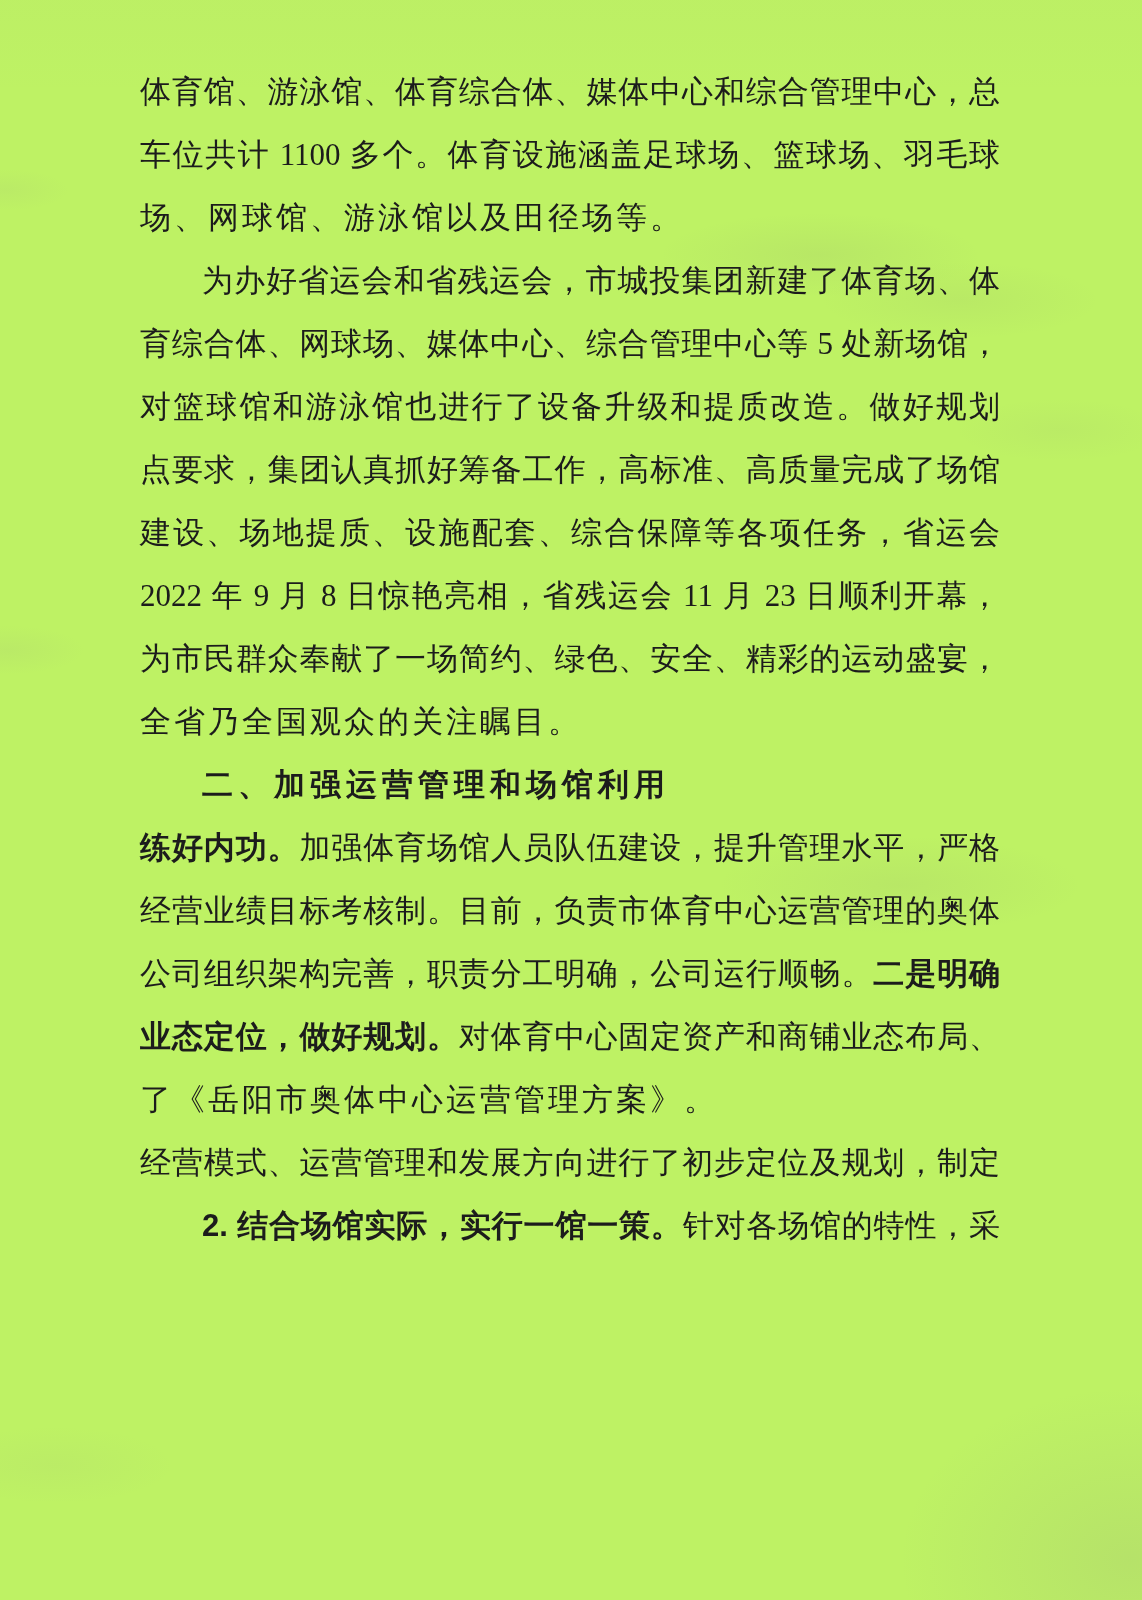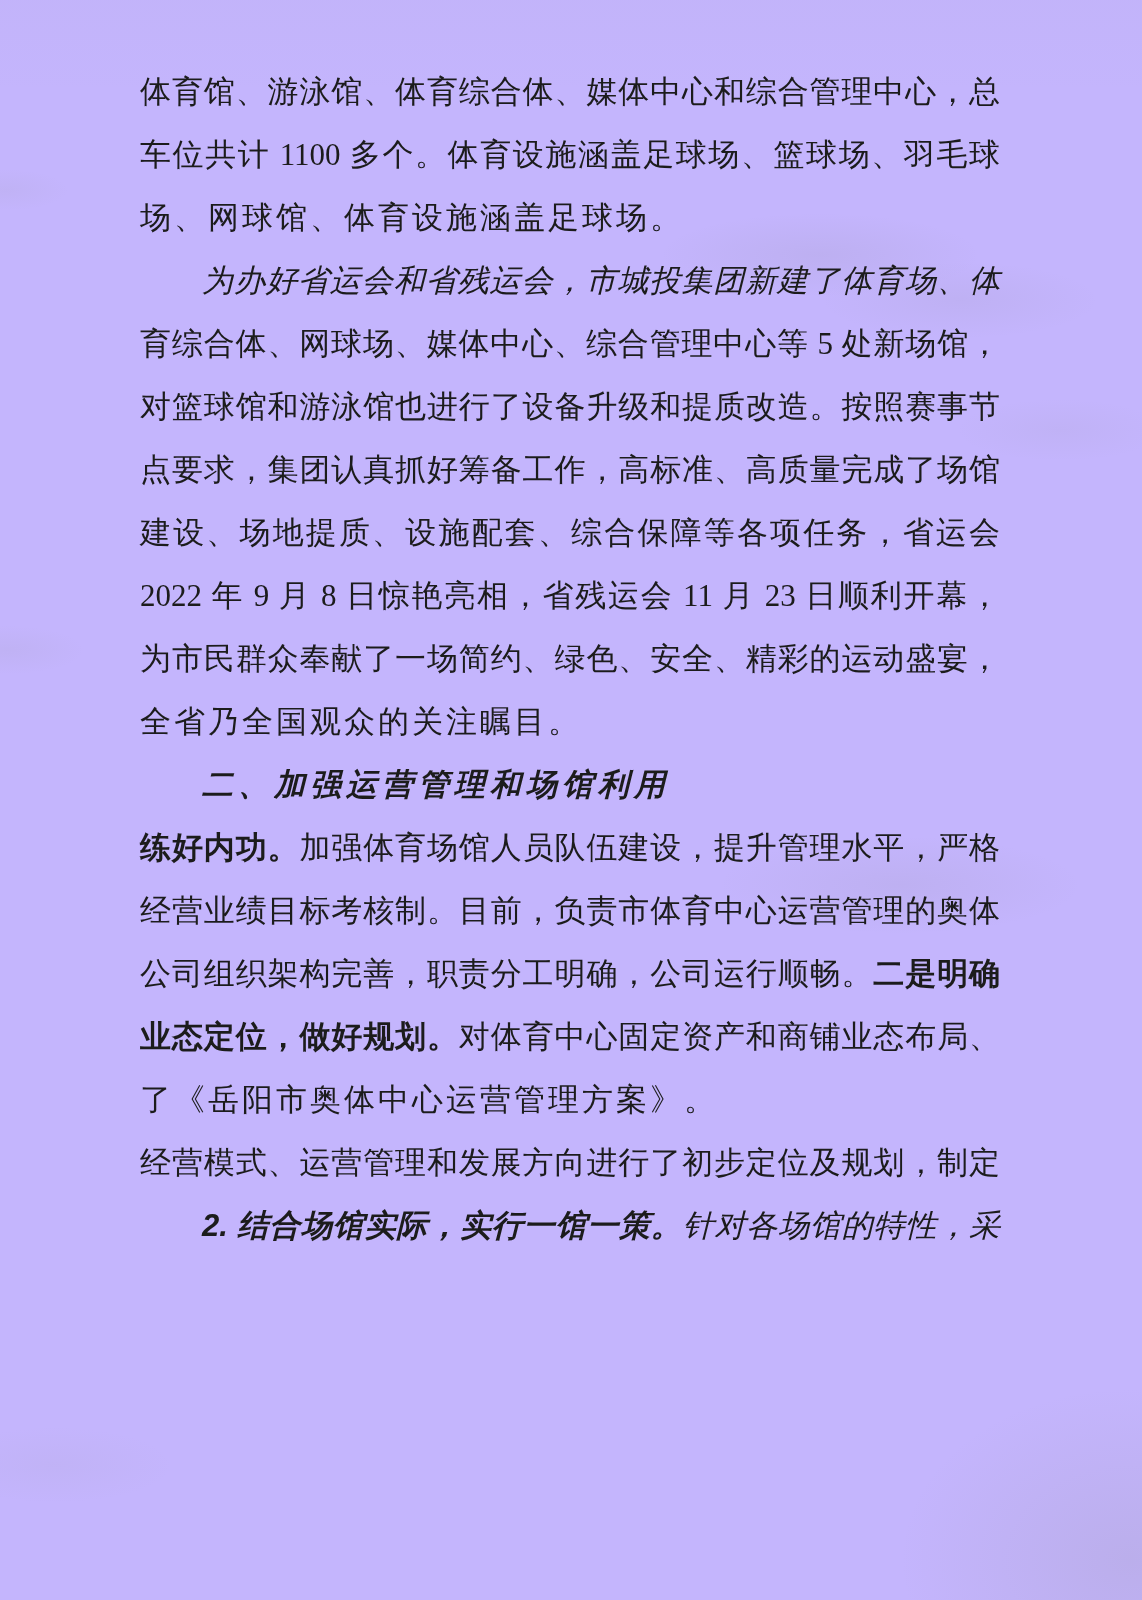--- a/index.html
+++ b/index.html
@@ -5,21 +5,21 @@
 <style>
   html,body { margin:0; padding:0; }
   body {
     width:1142px; height:1600px;
     background:#efefed;
     font-family:"Liberation Serif", serif;
   }
   .page {
     position:relative;
     width:1142px; height:1600px;
-    background:#c4b5fd;
+    background:#bef264;
     overflow:hidden;
     color:#1c1c1c;
   }
   
   .scan-noise {
     position:absolute; inset:0;
     pointer-events:none;
     background:
       radial-gradient(230px 60px at 820px 255px, rgba(120,120,120,0.09), rgba(120,120,120,0) 70%),
       radial-gradient(200px 55px at 960px 300px, rgba(120,120,120,0.07), rgba(120,120,120,0) 70%),
@@ -38,41 +38,41 @@
   }
   p.line {
     margin:0;
     height:63px;
     line-height:63px;
     font-size:31px;
     color:#1c1c1c;
   }
   .j { text-align:justify; text-align-last:justify; }
   .l { text-align:left; text-align-last:left; letter-spacing:3px; }
-  .ind { text-indent:62px;font-style:italic; }
+  .ind { text-indent:62px; }
   .b {
     font-family:"Liberation Sans", sans-serif;
     font-weight:700;
     text-align:right;
   }
   .heading { letter-spacing:5px; }
 </style>
 </head>
 <body>
 
 <div class="page">
   <div class="scan-noise"></div>
 
   <div class="textblock">
     <p class="line j"><span>体育馆、游泳馆、体育综合体、媒体中心和综合管理中心，总</span></p>
     <p class="line j"><span>车位共计 1100 多个。体育设施涵盖足球场、篮球场、羽毛球</span></p>
-    <p class="line l"><span>场、网球馆、体育设施涵盖足球场。</span></p>
+    <p class="line l"><span>场、网球馆、游泳馆以及田径场等。</span></p>
     <p class="line j ind"><span>为办好省运会和省残运会，市城投集团新建了体育场、体</span></p>
     <p class="line j"><span>育综合体、网球场、媒体中心、综合管理中心等 5 处新场馆，</span></p>
-    <p class="line j"><span>对篮球馆和游泳馆也进行了设备升级和提质改造。按照赛事节</span></p>
+    <p class="line j"><span>对篮球馆和游泳馆也进行了设备升级和提质改造。做好规划</span></p>
     <p class="line j"><span>点要求，集团认真抓好筹备工作，高标准、高质量完成了场馆</span></p>
     <p class="line j"><span>建设、场地提质、设施配套、综合保障等各项任务，省运会</span></p>
     <p class="line j"><span>2022 年 9 月 8 日惊艳亮相，省残运会 11 月 23 日顺利开幕，</span></p>
     <p class="line j"><span>为市民群众奉献了一场简约、绿色、安全、精彩的运动盛宴，</span></p>
     <p class="line l"><span>全省乃全国观众的关注瞩目。</span></p>
     <p class="line l ind heading"><span class="b">二、加强运营管理和场馆利用</span></p>
     <p class="line j"><span class="b">练好内功。</span><span>加强体育场馆人员队伍建设，提升管理水平，严格</span></p>
     <p class="line j"><span>经营业绩目标考核制。目前，负责市体育中心运营管理的奥体</span></p>
     <p class="line j"><span>公司组织架构完善，职责分工明确，公司运行顺畅。</span><span class="b">二是明确</span></p>
     <p class="line j"><span class="b">业态定位，做好规划。</span><span>对体育中心固定资产和商铺业态布局、</span></p>

